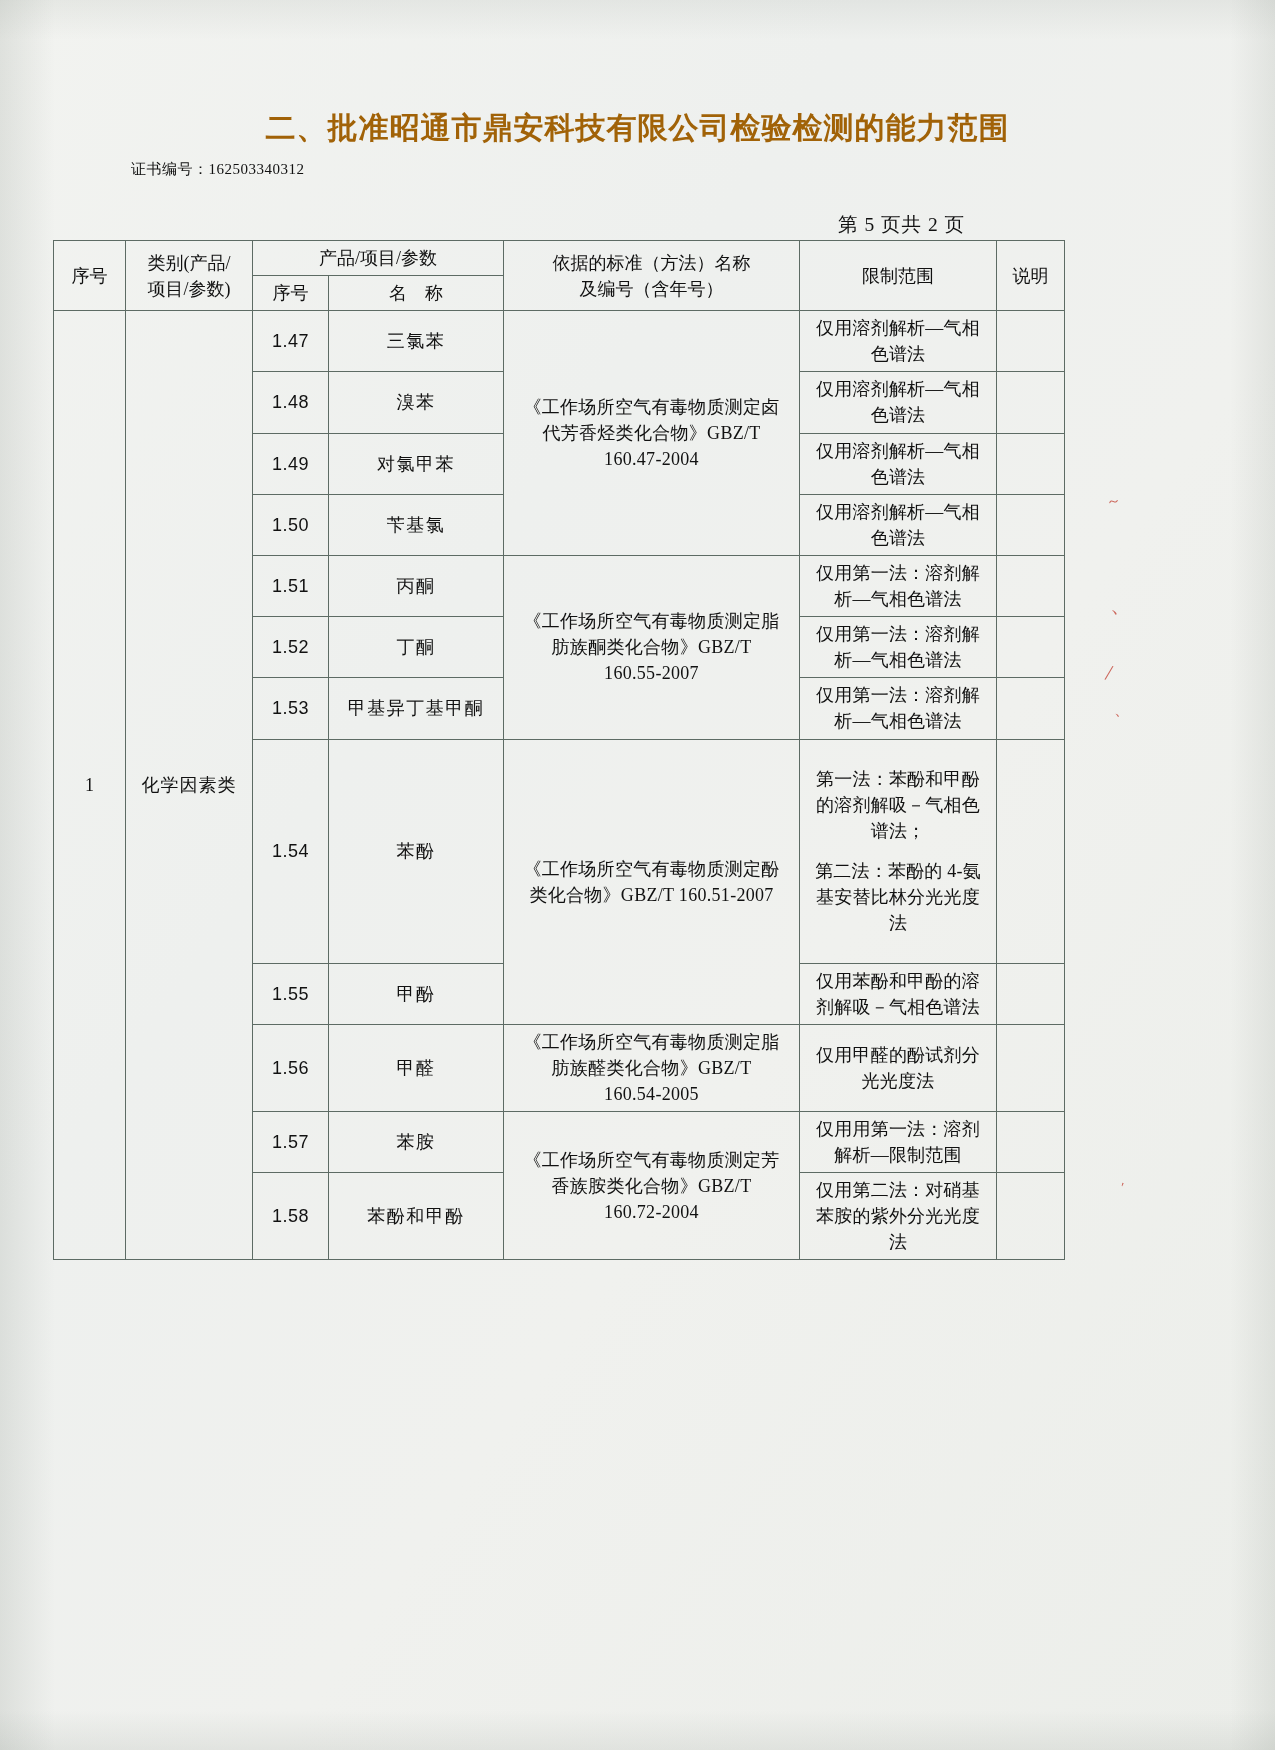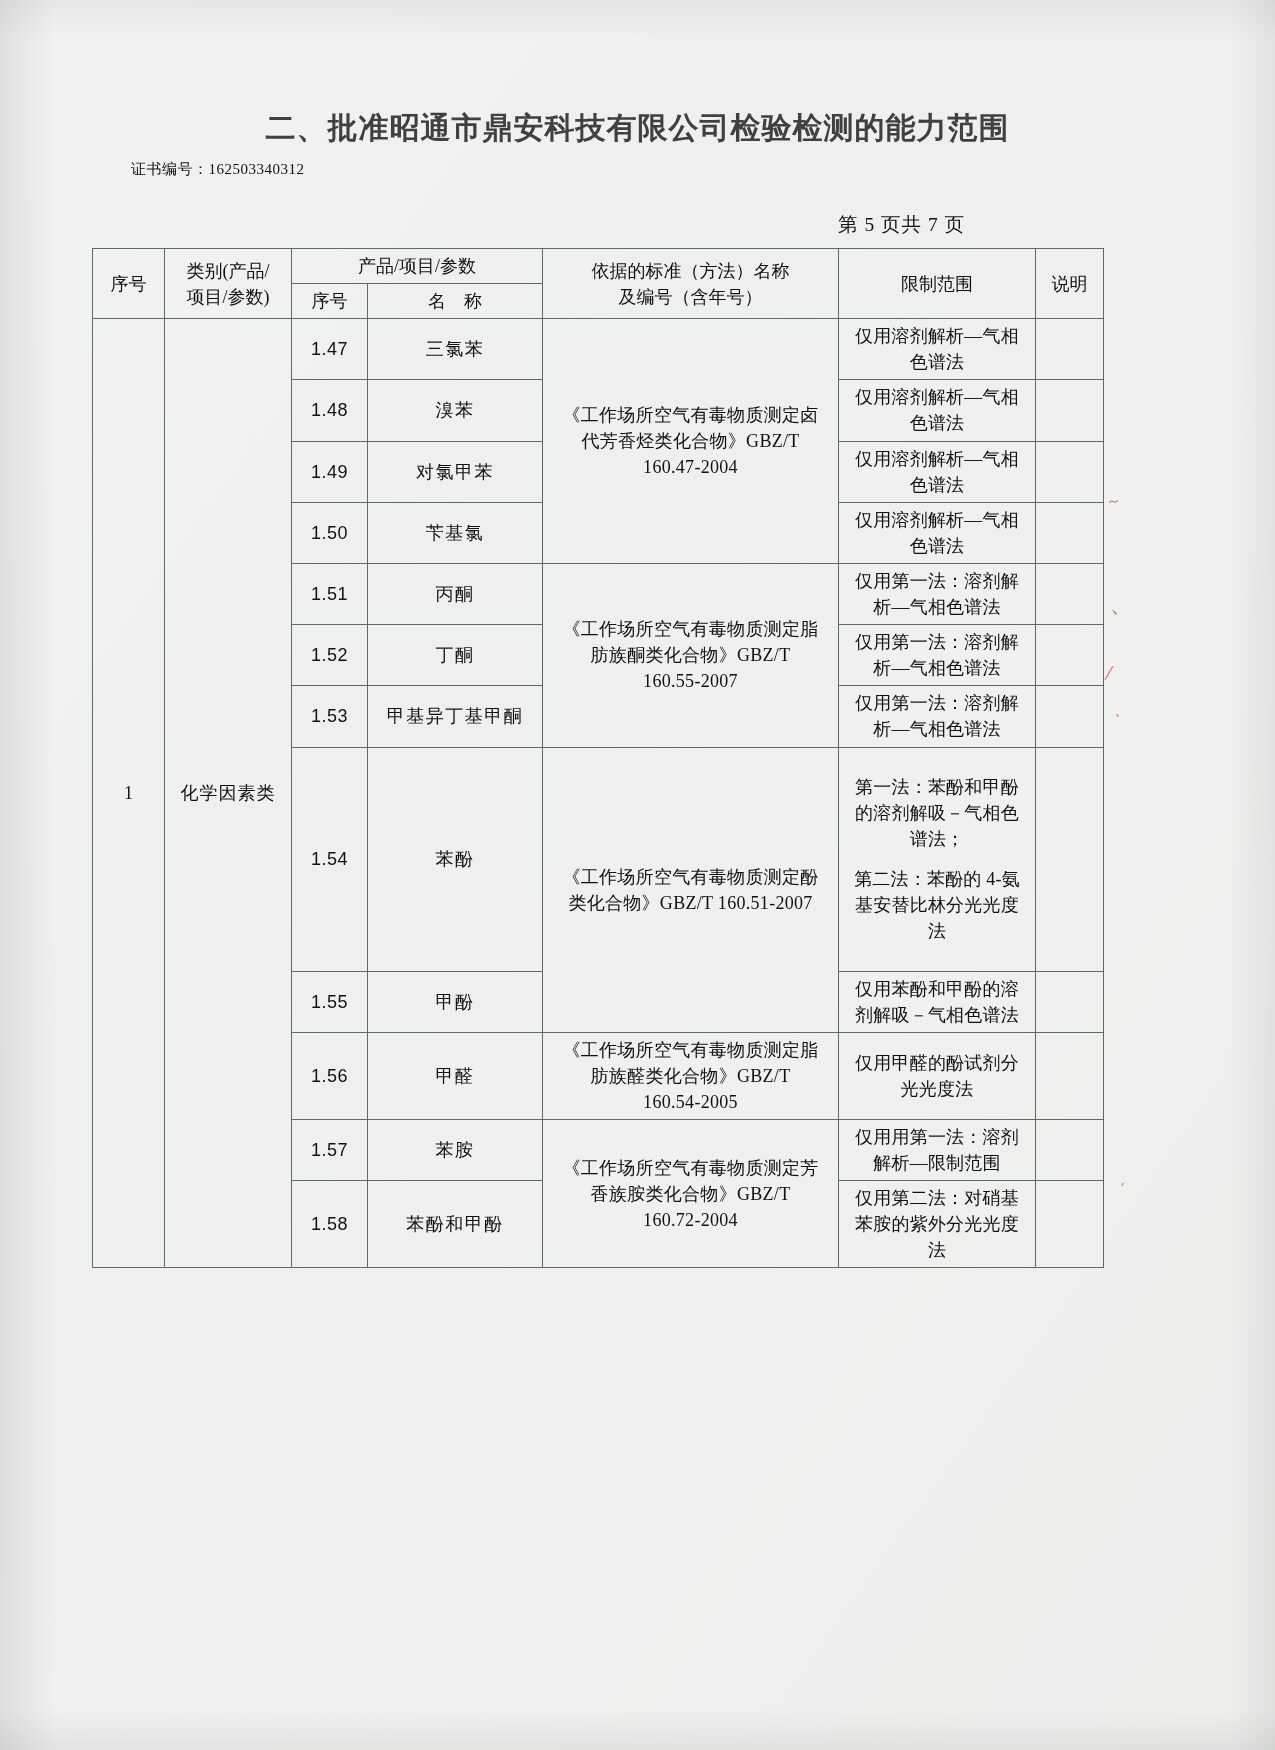--- a/index.html
+++ b/index.html
@@ -43,21 +43,21 @@
   .title {
     position: absolute;
     left: 0;
     top: 108px;
     width: 1275px;
     text-align: center;
     font-family: "DejaVu Serif", "Liberation Serif", serif;
     font-weight: bold;
     font-size: 30px;
     letter-spacing: 1px;
-    color: #404040;
+    color: #a16207;
   }
   .cert-no {
     position: absolute;
     left: 131px;
     top: 160px;
     font-size: 15px;
     letter-spacing: 0.5px;
   }
   .lab-addr {
     position: absolute;
@@ -70,25 +70,24 @@
     position: absolute;
     left: 838px;
     top: 211px;
     font-size: 19.5px;
     letter-spacing: 1px;
   }
 
   table.cap {
     position: absolute;
     left: 53px;
-    top: 248px;
+    top: 240px;
     width: 1011px;
     border-collapse: collapse;
     table-layout: fixed;
-    margin-left: 39px;
   }
   table.cap td, table.cap th {
     border: 1px solid #5d6b64;
     padding: 4px 6px;
     font-size: 18px;
     text-align: center;
     vertical-align: middle;
     line-height: 1.45;
     font-weight: normal;
   }
@@ -149,21 +148,21 @@
 </style>
 </head>
 <body>
 
 <div class="page"></div>
 
 <div class="content">
 
   <div class="title">二、批准昭通市鼎安科技有限公司检验检测的能力范围</div>
   <div class="cert-no">证书编号：162503340312</div>
-  <div class="page-no">第 5 页共 7 页</div>
+  <div class="page-no">第 5 页共 2 页</div>
 
   <table class="cap">
     <colgroup>
       <col style="width:72px">
       <col style="width:127px">
       <col style="width:76px">
       <col style="width:175px">
       <col style="width:296px">
       <col style="width:197px">
       <col style="width:68px">

